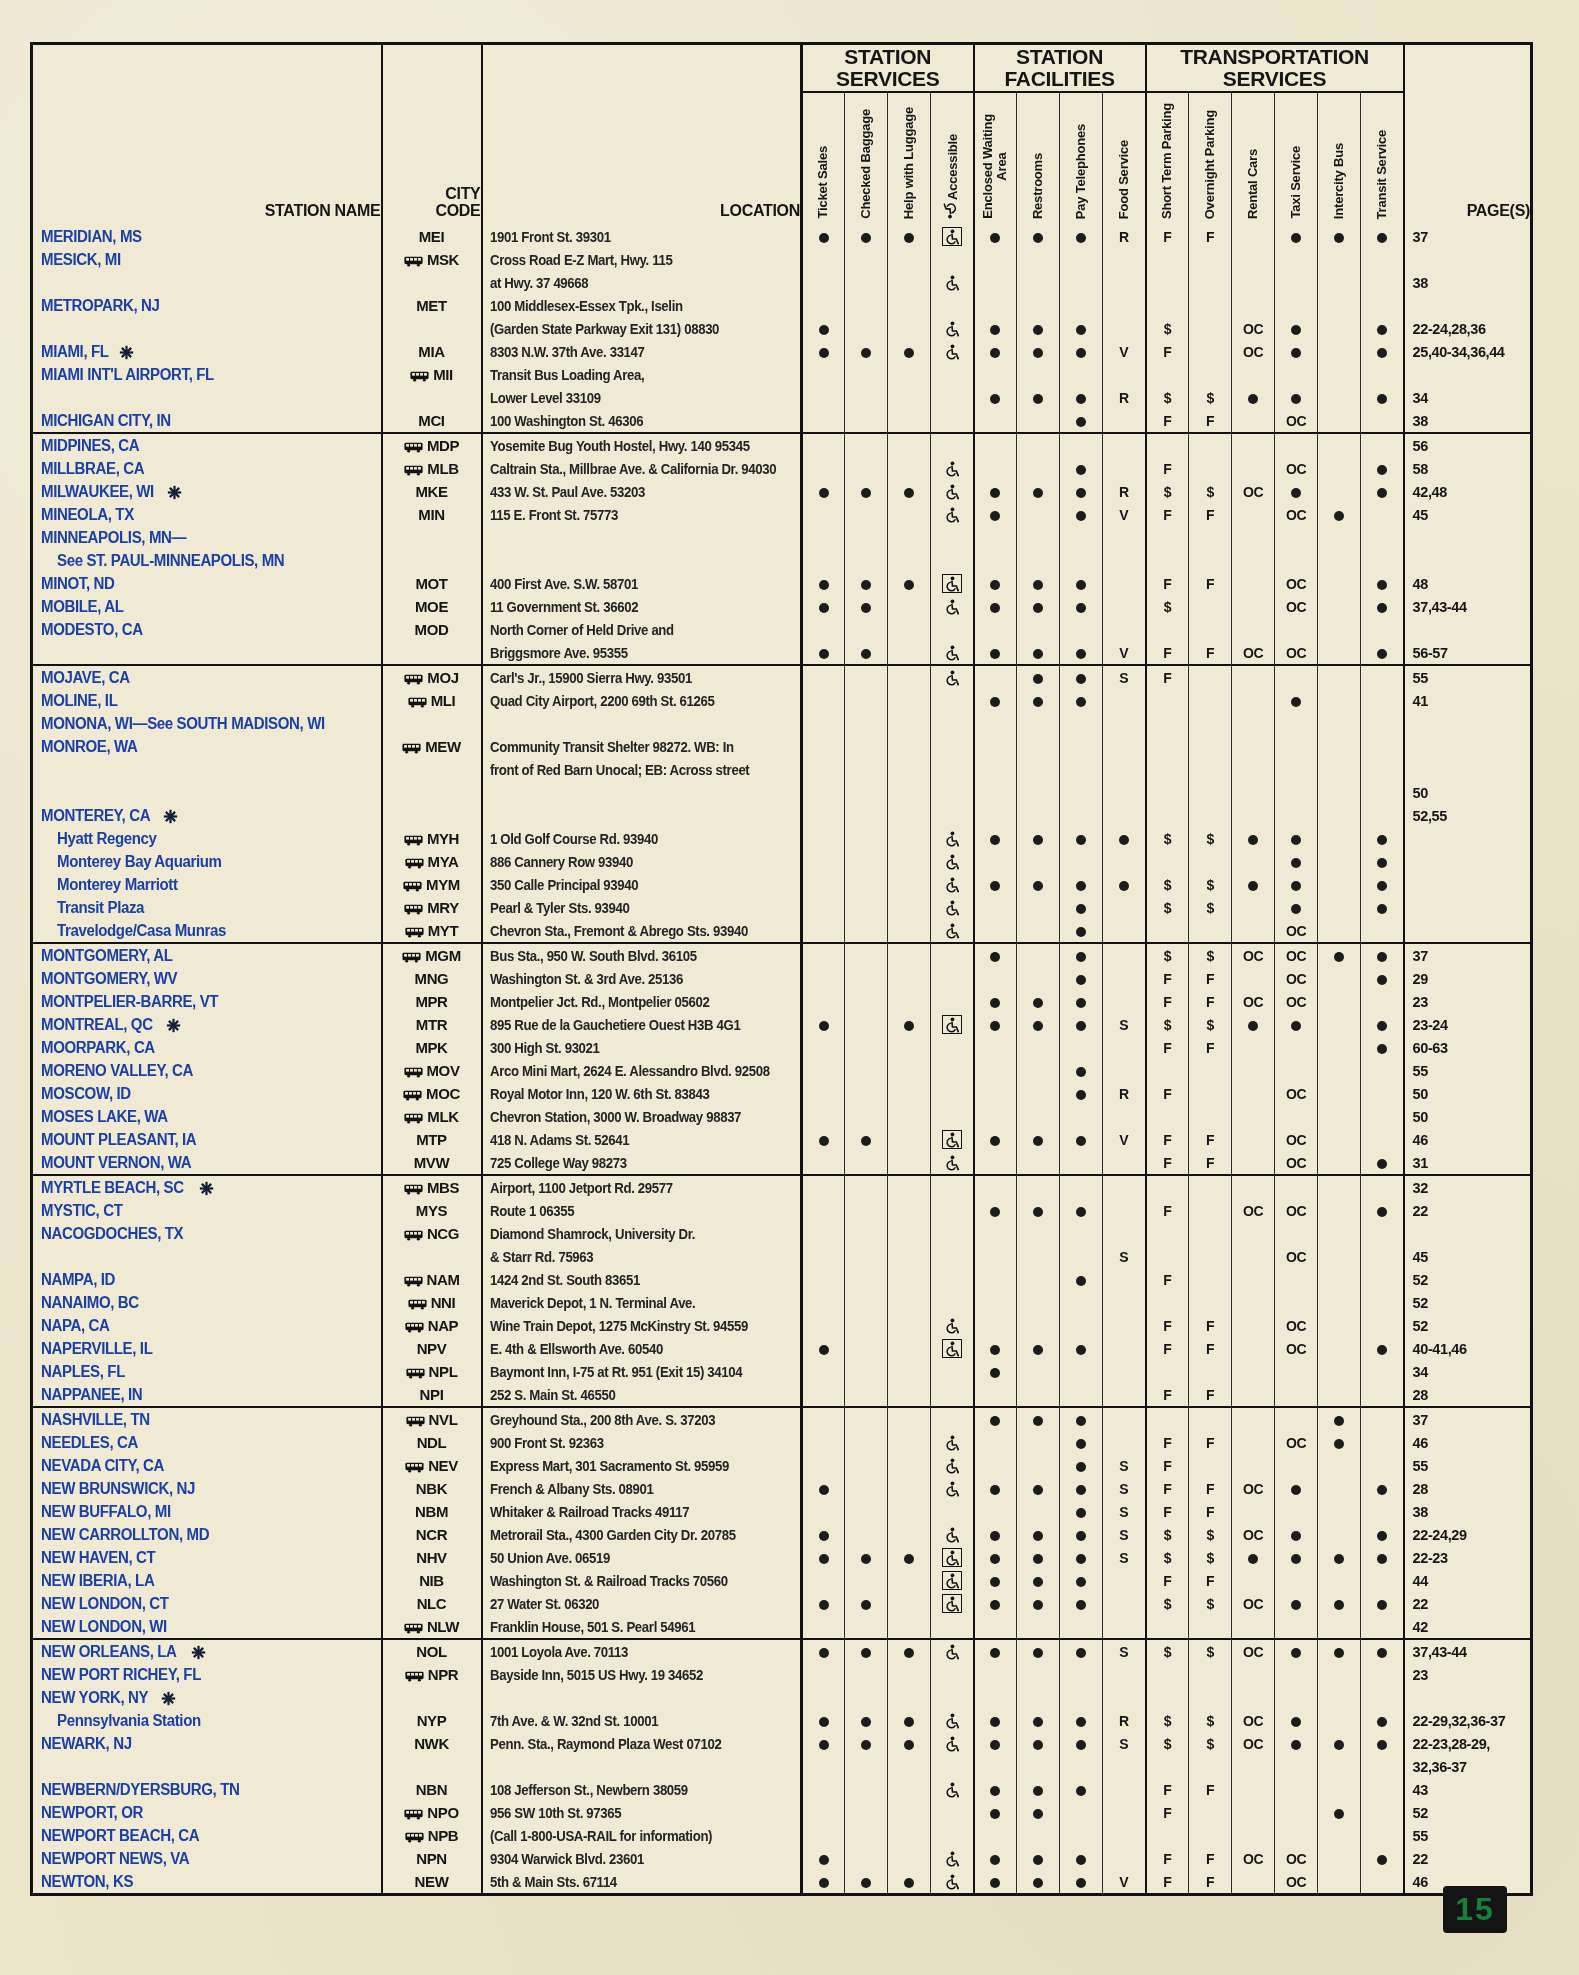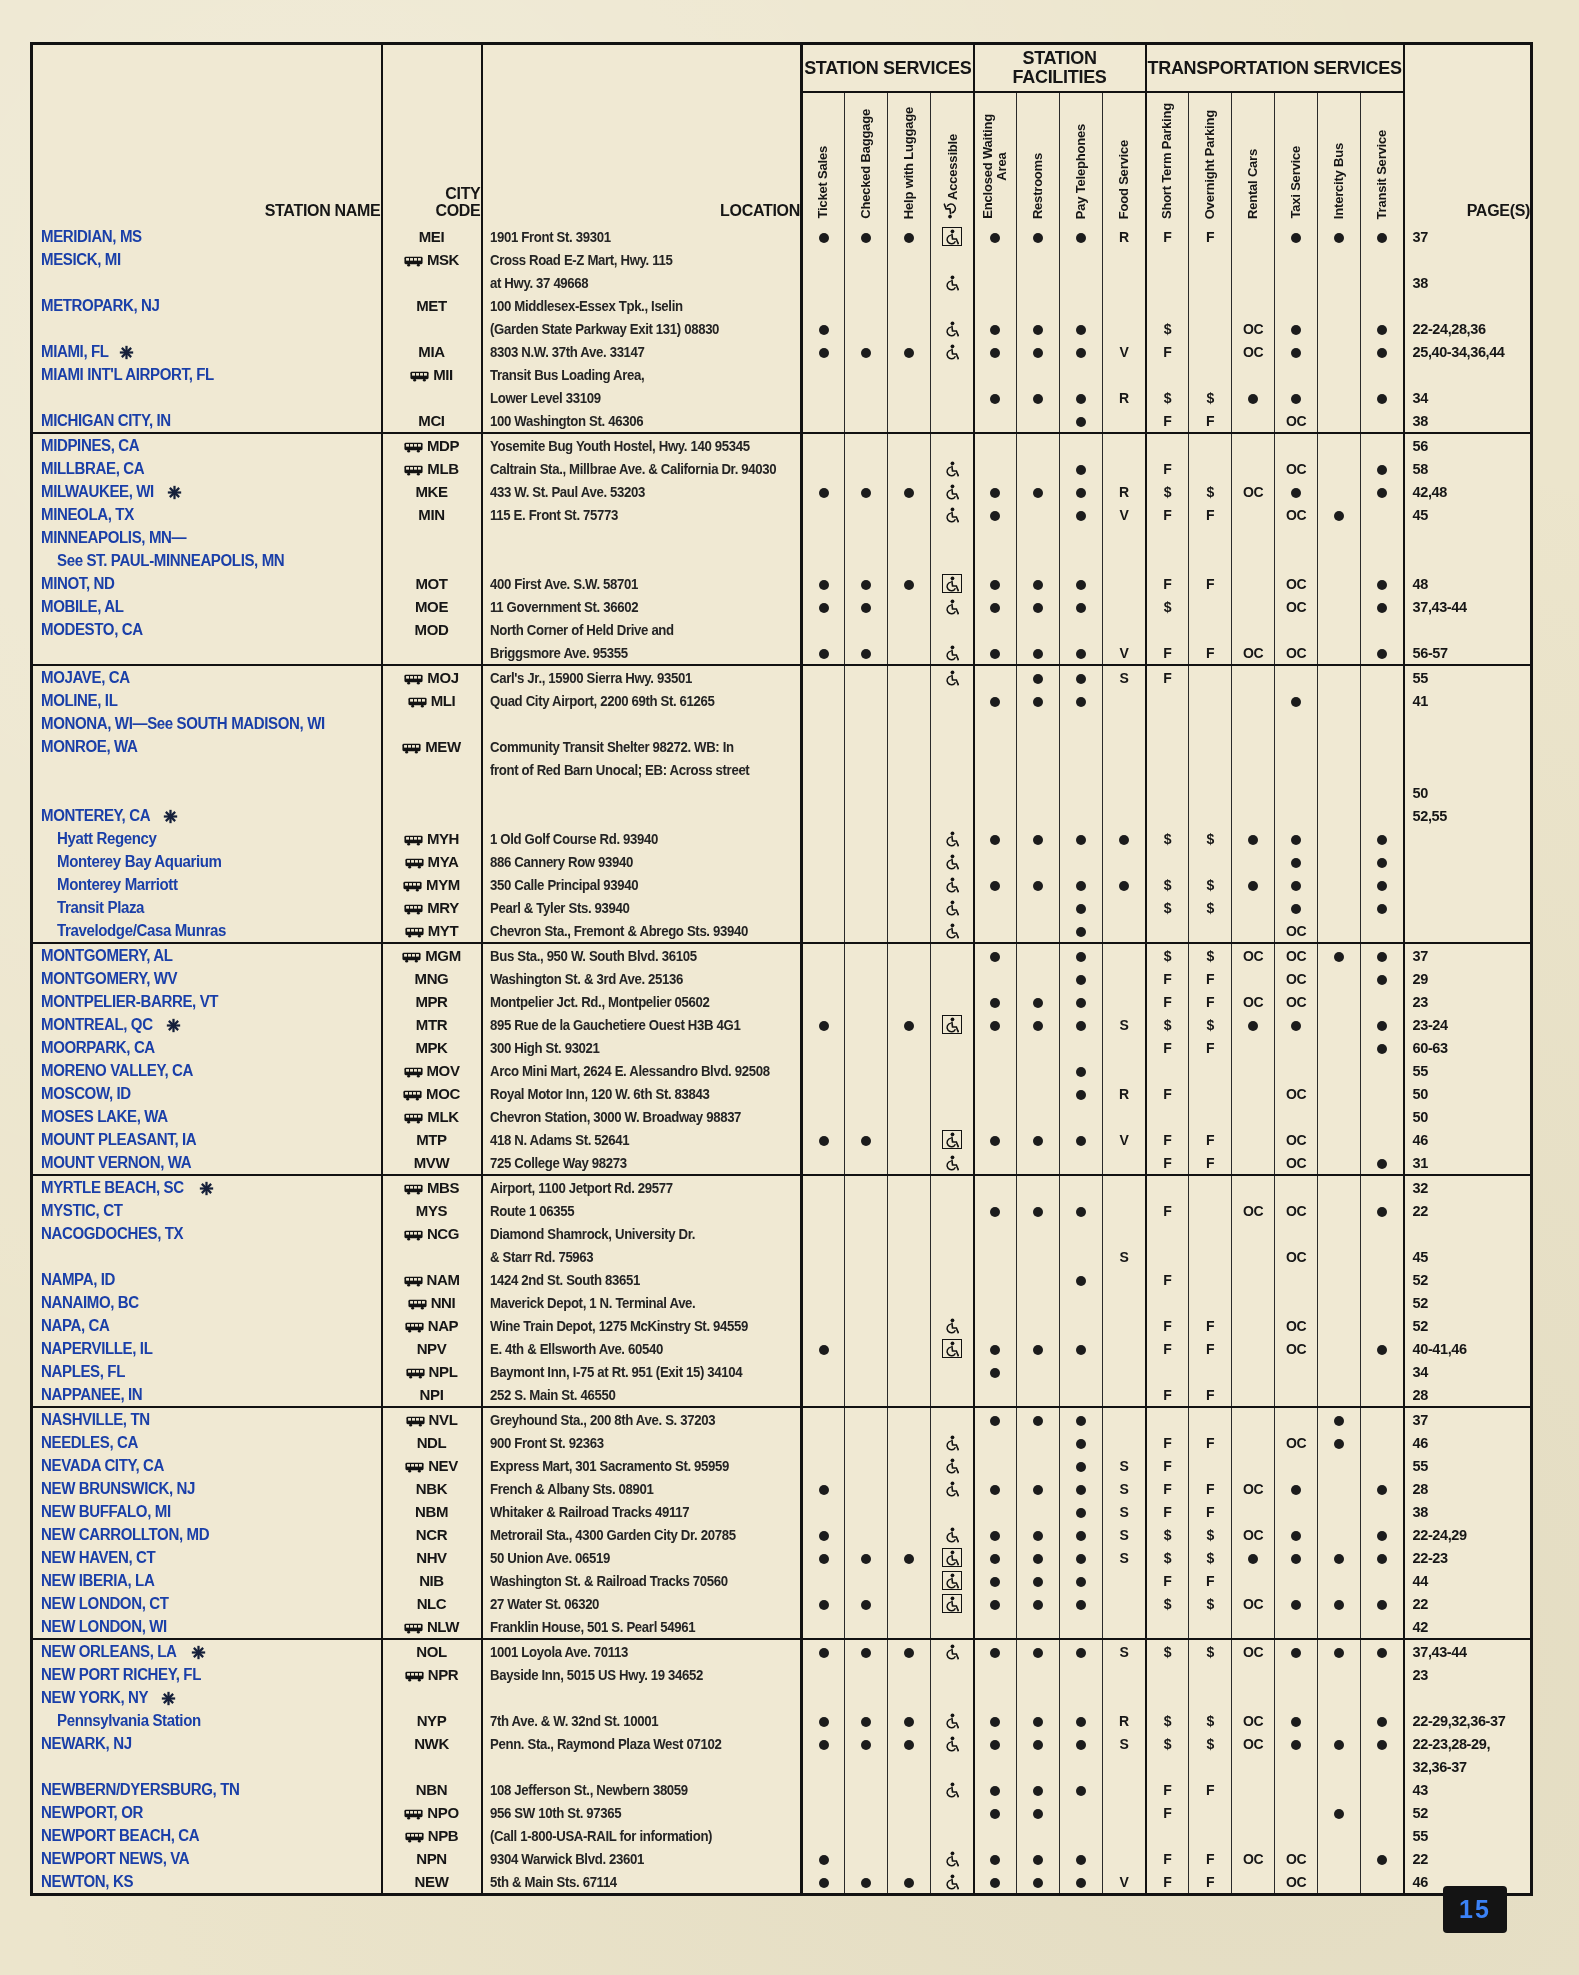--- a/index.html
+++ b/index.html
@@ -7,21 +7,21 @@
         font-family:"Liberation Sans",sans-serif;color:#161616;
         background-image:radial-gradient(circle at 20% 15%, rgba(255,255,255,.25), rgba(0,0,0,0) 55%),
                          radial-gradient(circle at 80% 85%, rgba(120,110,70,.08), rgba(0,0,0,0) 60%);}
   .tblwrap{position:absolute;left:30px;top:42px;}
   table{border-collapse:collapse;table-layout:fixed;width:1500px;background:#f0e9d3;border:3px solid #121212;}
   th,td{padding:0;margin:0;}
   
   th.corner{vertical-align:bottom;text-align:right;font-size:16px;font-weight:bold;letter-spacing:-.3px;
             padding:0 0 5px 8px;white-space:pre-line;}
   th.corner.center{text-align:right;padding-left:0;line-height:1.05;}
-  th.gh{height:46px;vertical-align:middle;font-size:18px;font-weight:bold;
+  th.gh{height:46px;vertical-align:middle;font-size:21px;font-weight:bold;
         line-height:1.05;letter-spacing:-.3px;border-bottom:2px solid #121212;white-space:pre-line;}
   th.rotc{height:132px;vertical-align:bottom;text-align:center;}
   .rot{writing-mode:vertical-rl;transform:rotate(180deg);display:inline-block;
        font-size:13px;font-weight:bold;line-height:1.08;letter-spacing:-.2px;
        white-space:pre-line;padding:2px 0 4px 0;}
   
   .b-name{border-right:2px solid #121212;}
   .b-code{border-right:2.5px solid #121212;}
   .b-loc{border-right:3px solid #121212;}
   .sv{border-right:1px solid #2a2a2a;}
@@ -41,21 +41,21 @@
   td.sv{text-align:center;font-weight:bold;font-size:14px;letter-spacing:-.5px;}
   td.pg-cell{padding-left:8px;font-weight:bold;font-size:14.5px;letter-spacing:-.4px;white-space:nowrap;}
   .dt{display:inline-block;width:10px;height:10px;border-radius:50%;background:#1c1c1c;vertical-align:middle;}
   .abox{display:inline-block;border:1.5px solid #121212;line-height:0;padding:1px 2px 0 2px;background:#f0e9d3;}
   .icn{vertical-align:middle;}
   .bus{margin-right:4px;}
   .star{margin-left:6px;vertical-align:middle;}
   
   .pagebox{position:absolute;right:72px;top:1886px;width:64px;height:47px;background:#141414;
            border-radius:4px;display:flex;align-items:center;justify-content:center;}
-  .pagebox span{color:#3b82f6;font-weight:bold;font-size:25px;letter-spacing:2px;}
+  .pagebox span{color:#15803d;font-weight:bold;font-size:32px;letter-spacing:2px;}
 </style>
 </head>
 <body>
 
 <div class="page">
   <div class="tblwrap">
     <table>
       <colgroup id="cg">
           <col style="width: 350px;">
           <col style="width: 100px;">

